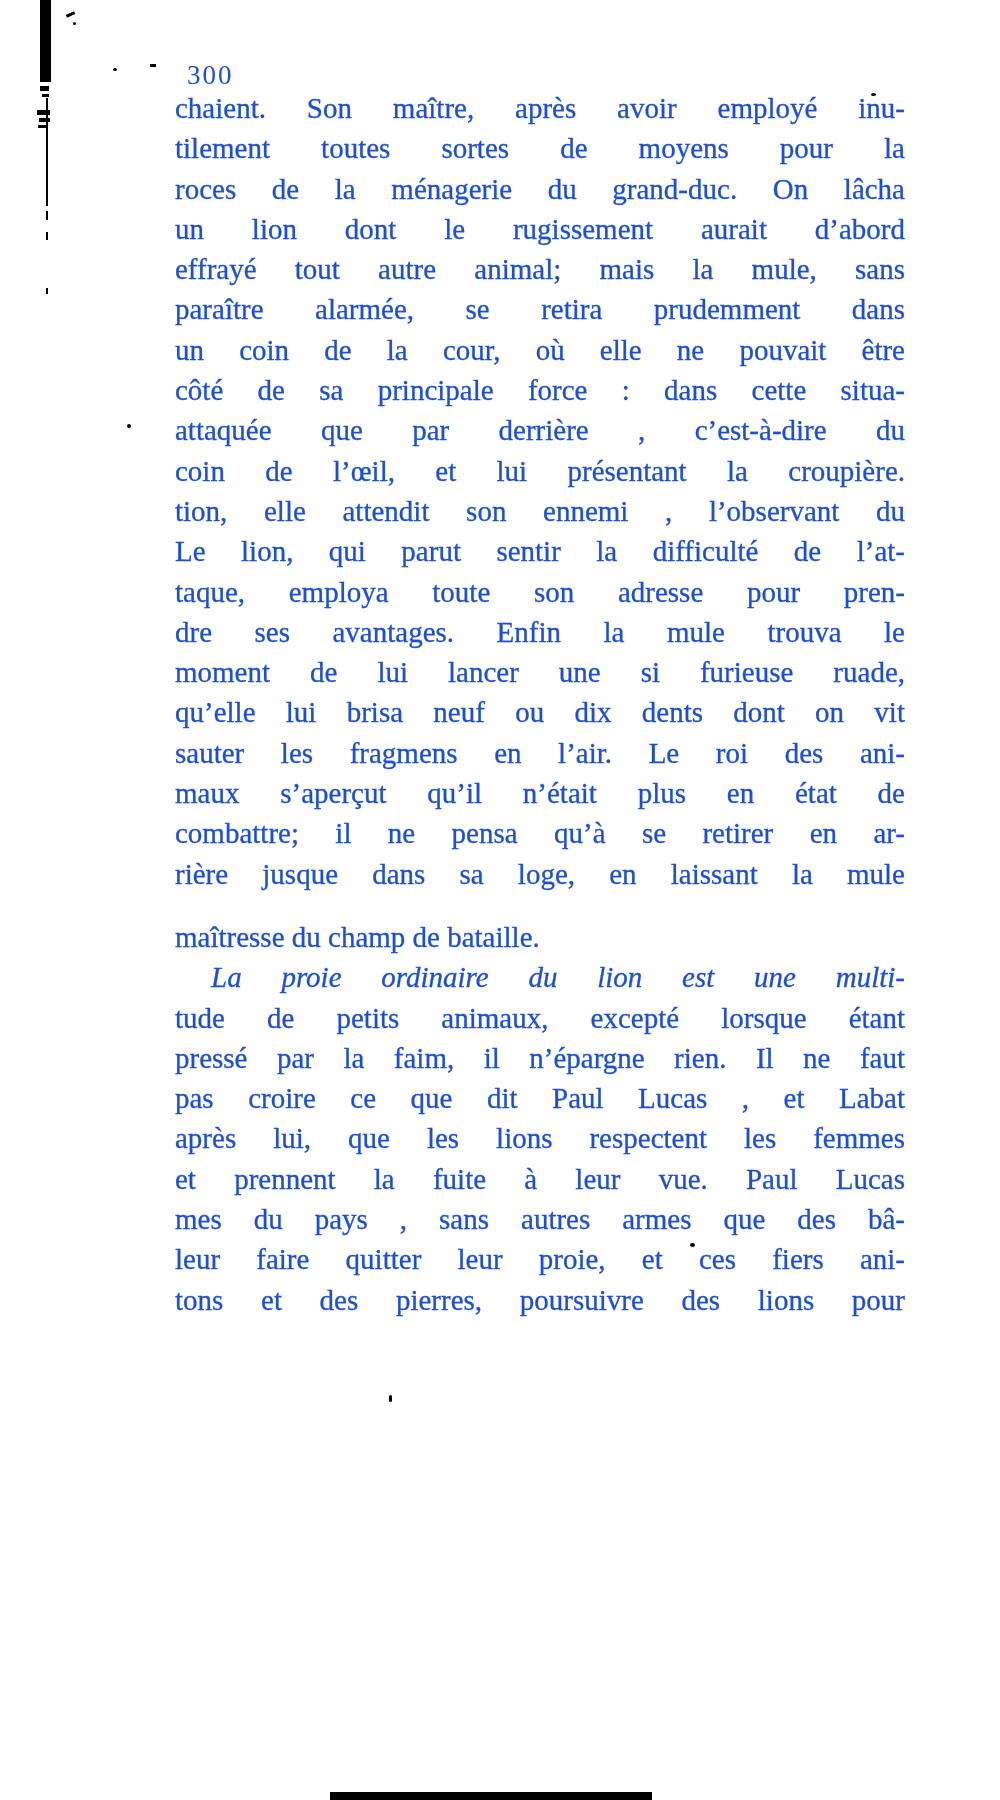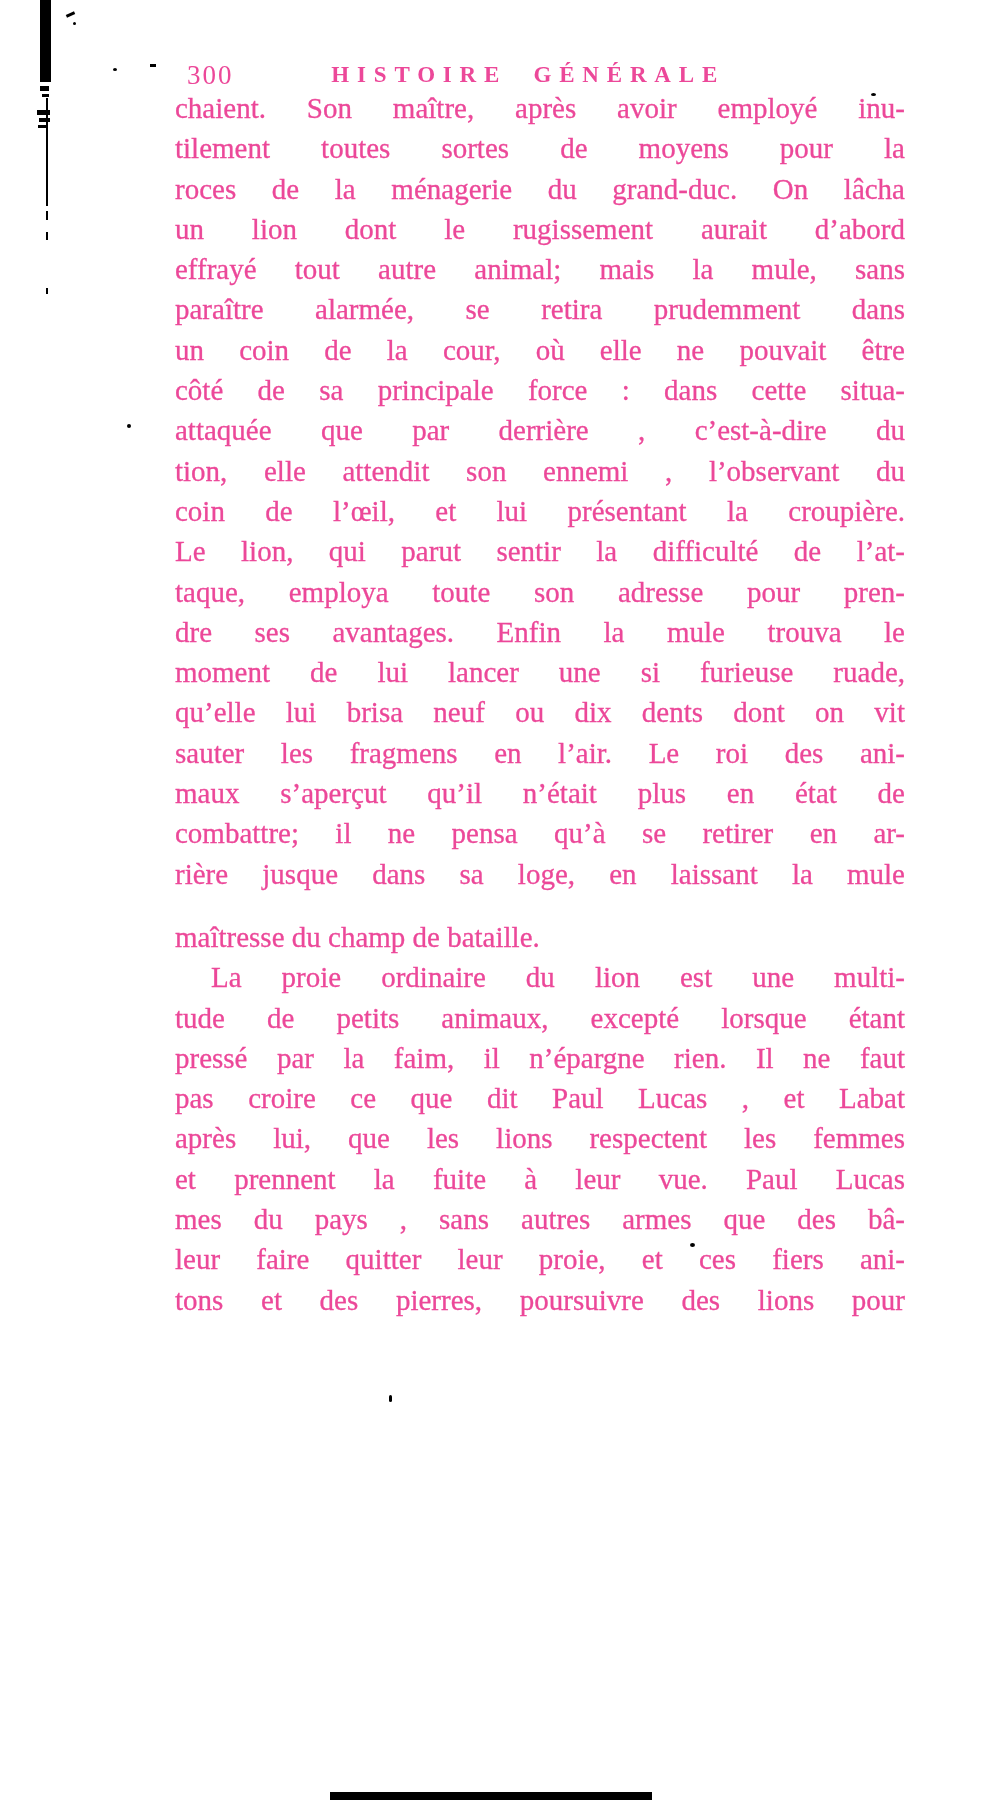--- a/index.html
+++ b/index.html
@@ -5,21 +5,21 @@
   html,body{margin:0;padding:0;}
   body{
     background:#e8e8e8;
     font-family:"Liberation Serif","DejaVu Serif",serif;
   }
   .page{
     position:relative;
     width:1000px;height:1800px;
     margin:0 auto;
     background:#ffffff;
-    color:#ec4899;
+    color:#1d4ed8;
     overflow:hidden;
   }
   
   .header{
     position:absolute;
     left:175px;top:58px;width:730px;height:40px;
   }
   .pageno{
     position:absolute;left:12px;top:2px;
     font-size:27px;letter-spacing:2px;
@@ -37,48 +37,47 @@
     left:175px;top:88px;width:730px;
     font-size:29px;line-height:40.3px;
     -webkit-text-stroke:0.3px currentColor;
   }
   .line{
     text-align:justify;
     text-align-last:justify;
     white-space:normal;
   }
   .para.no-justify-last .line:last-child{ text-align-last:left;margin-top:23px; }
-  .para.indent-first .line:first-child{ text-indent:36px; }
+  .para.indent-first .line:first-child{ text-indent:36px;font-style:italic; }
   
   .art{position:absolute;background:#000;}
   .round{border-radius:50%;}
 </style>
 </head>
 <body>
 
 <div class="page">
 
   <div class="header">
     <span class="pageno">300</span>
-    <span class="running-title">HISTOIRE GÉNÉRALE</span>
   </div>
 
   <div class="textblock">
     <div class="para no-justify-last">
         <div class="line">chaient. Son maître, après avoir employé inu-</div>
         <div class="line">tilement toutes sortes de moyens pour la</div>
         <div class="line">roces de la ménagerie du grand-duc. On lâcha</div>
         <div class="line">un lion dont le rugissement aurait d’abord</div>
         <div class="line">effrayé tout autre animal; mais la mule, sans</div>
         <div class="line">paraître alarmée, se retira prudemment dans</div>
         <div class="line">un coin de la cour, où elle ne pouvait être</div>
         <div class="line">côté de sa principale force : dans cette situa-</div>
         <div class="line">attaquée que par derrière , c’est-à-dire du</div>
+        <div class="line">coin de l’œil, et lui présentant la croupière.</div>
         <div class="line">tion, elle attendit son ennemi , l’observant du</div>
-        <div class="line">coin de l’œil, et lui présentant la croupière.</div>
         <div class="line">Le lion, qui parut sentir la difficulté de l’at-</div>
         <div class="line">taque, employa toute son adresse pour pren-</div>
         <div class="line">dre ses avantages. Enfin la mule trouva le</div>
         <div class="line">moment de lui lancer une si furieuse ruade,</div>
         <div class="line">qu’elle lui brisa neuf ou dix dents dont on vit</div>
         <div class="line">sauter les fragmens en l’air. Le roi des ani-</div>
         <div class="line">maux s’aperçut qu’il n’était plus en état de</div>
         <div class="line">combattre; il ne pensa qu’à se retirer en ar-</div>
         <div class="line">rière jusque dans sa loge, en laissant la mule</div>
         <div class="line">maîtresse du champ de bataille.</div>

